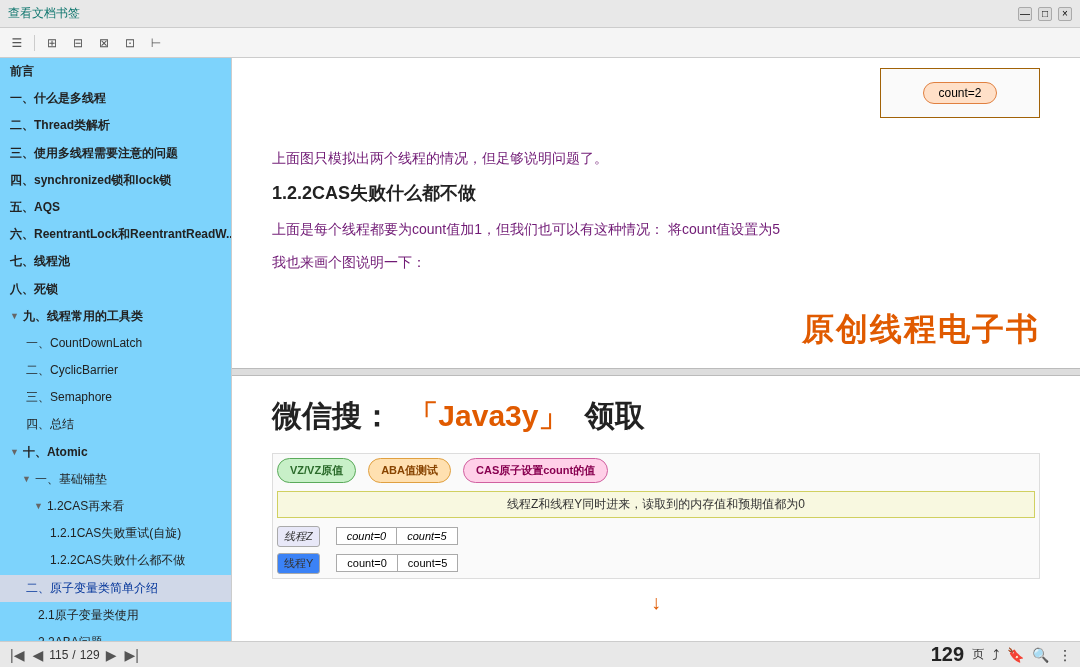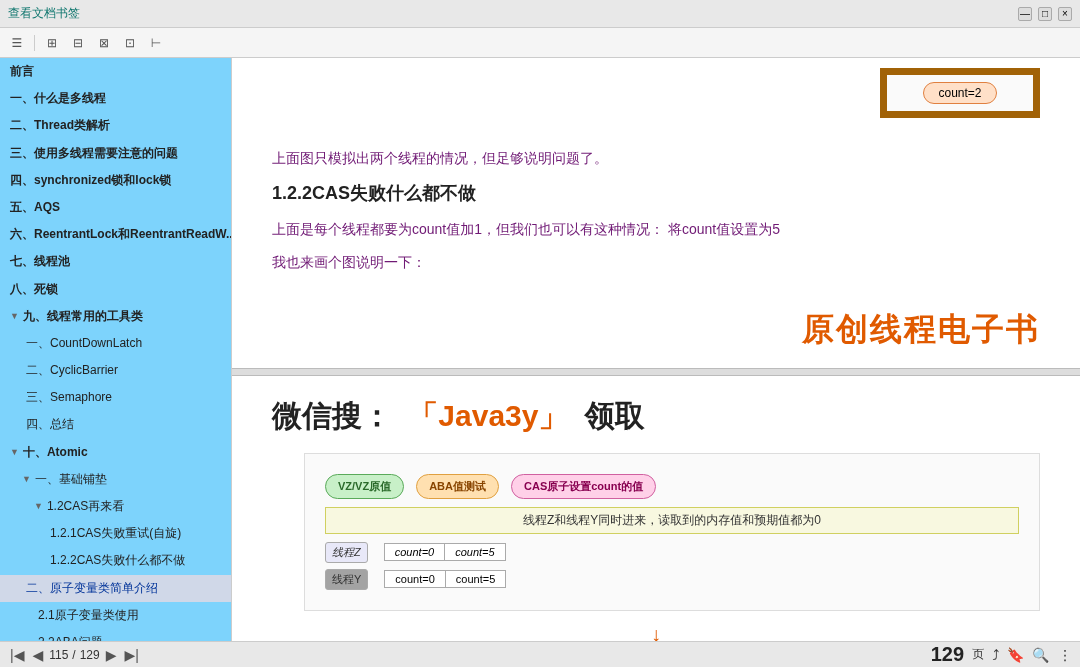--- a/index.html
+++ b/index.html
@@ -119,23 +119,22 @@
     
     .second-page {
       background: #fff;
       padding: 20px 40px;
     }
 
     
     .diagram-container {
       border: 1px solid #ddd;
       background: #fafafa;
-      padding: 20px;
+      padding: 4px;
       margin-bottom: 12px;
-      margin-left: 32px;
     }
 
     .node-oval {
       border-radius: 20px;
       padding: 4px 12px;
       font-size: 11px;
       font-weight: bold;
       text-align: center;
       border: 1.5px solid;
     }
@@ -275,21 +274,21 @@
       </div>
       <div class="sidebar-item level3">
         <span></span>
         <span>2.2ABA问题</span>
       </div>
     </div>
 
   <div class="content-area">
 
     <div style="background:#fff; padding: 10px 40px 0 40px; display:flex; justify-content:flex-end;">
-      <div style="border:7px solid #a16207; width:160px; height:50px; display:flex; align-items:center; justify-content:center; background:#fafafa; margin-bottom:8px;">
+      <div style="border:1px solid #a16207; width:160px; height:50px; display:flex; align-items:center; justify-content:center; background:#fafafa; margin-bottom:8px;">
         <span style="background:#ffe0c8; border-radius:14px; padding:3px 14px; font-size:12px; border:1.5px solid #e08040;">count=2</span>
       </div>
     </div>
 
     <div class="page-content">
       <p class="body-text">上面图只模拟出两个线程的情况，但足够说明问题了。</p>
 
       <h2 class="section-title">1.2.2CAS失败什么都不做</h2>
 
       <p class="body-text">
@@ -331,21 +330,21 @@
           <table style="border-collapse:collapse; font-size:11px;">
             <tbody>
                 <tr>
               <td style="border:1px solid #aaa; padding:2px 10px; background:#fff;">count=0</td>
               <td style="border:1px solid #aaa; padding:2px 10px; background:#fff;">count=5</td>
             </tr>
           </tbody>
             </table>
         </div>
         <div style="display:flex; gap:16px; align-items:center;">
-          <div style="font-size:11px; color:#333; background:#a3a3a3; padding:2px 6px; border:1px solid #aaa; border-radius:3px;">线程Y</div>
+          <div style="font-size:11px; color:#333; background:#3b82f6; padding:2px 6px; border:1px solid #aaa; border-radius:3px;">线程Y</div>
           <table style="border-collapse:collapse; font-size:11px;">
             <tbody>
                 <tr>
               <td style="border:1px solid #aaa; padding:2px 10px; background:#fff;">count=0</td>
               <td style="border:1px solid #aaa; padding:2px 10px; background:#fff;">count=5</td>
             </tr>
           </tbody>
             </table>
         </div>
       </div>

